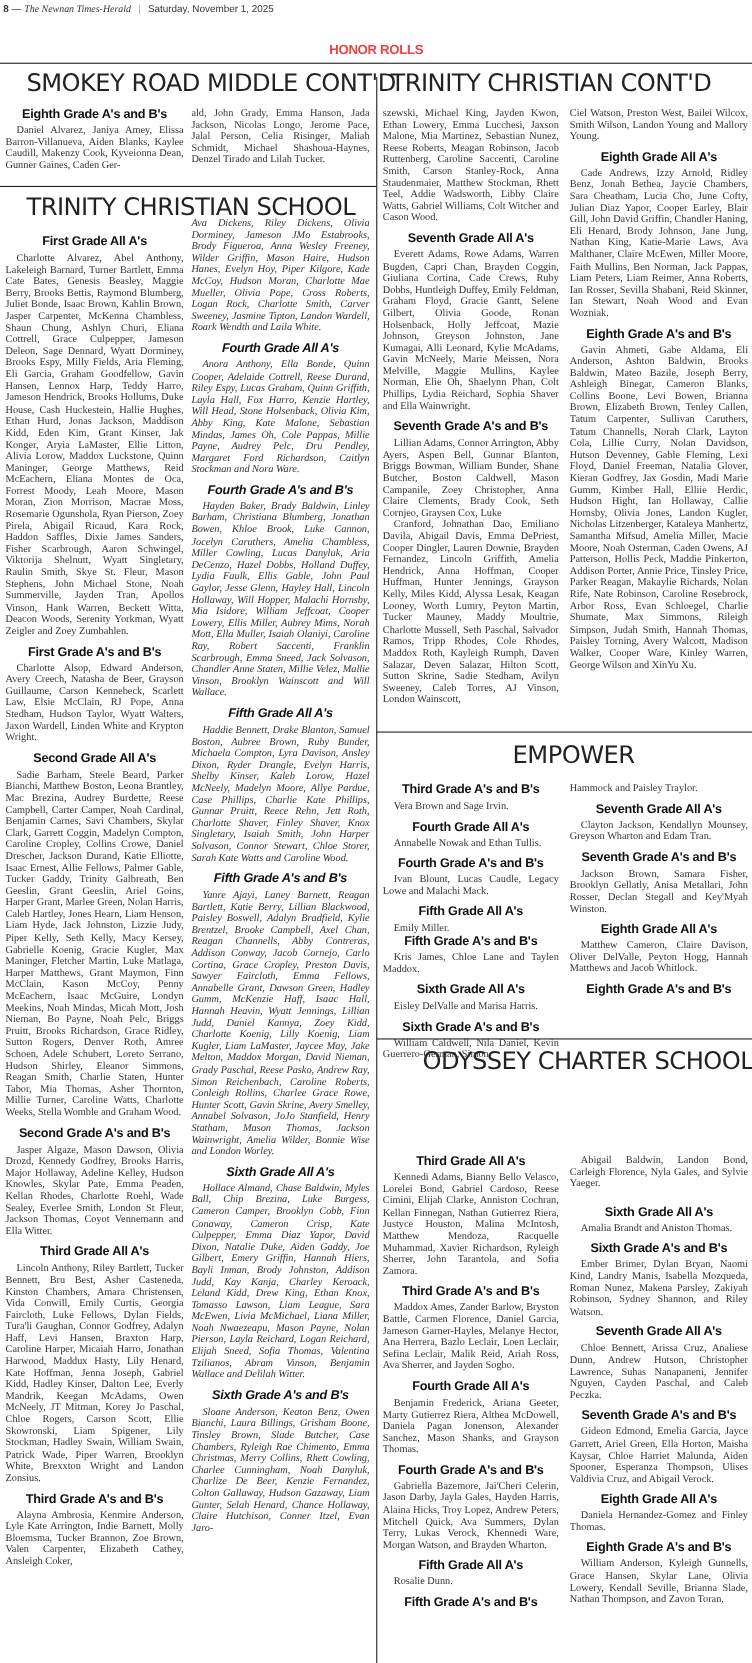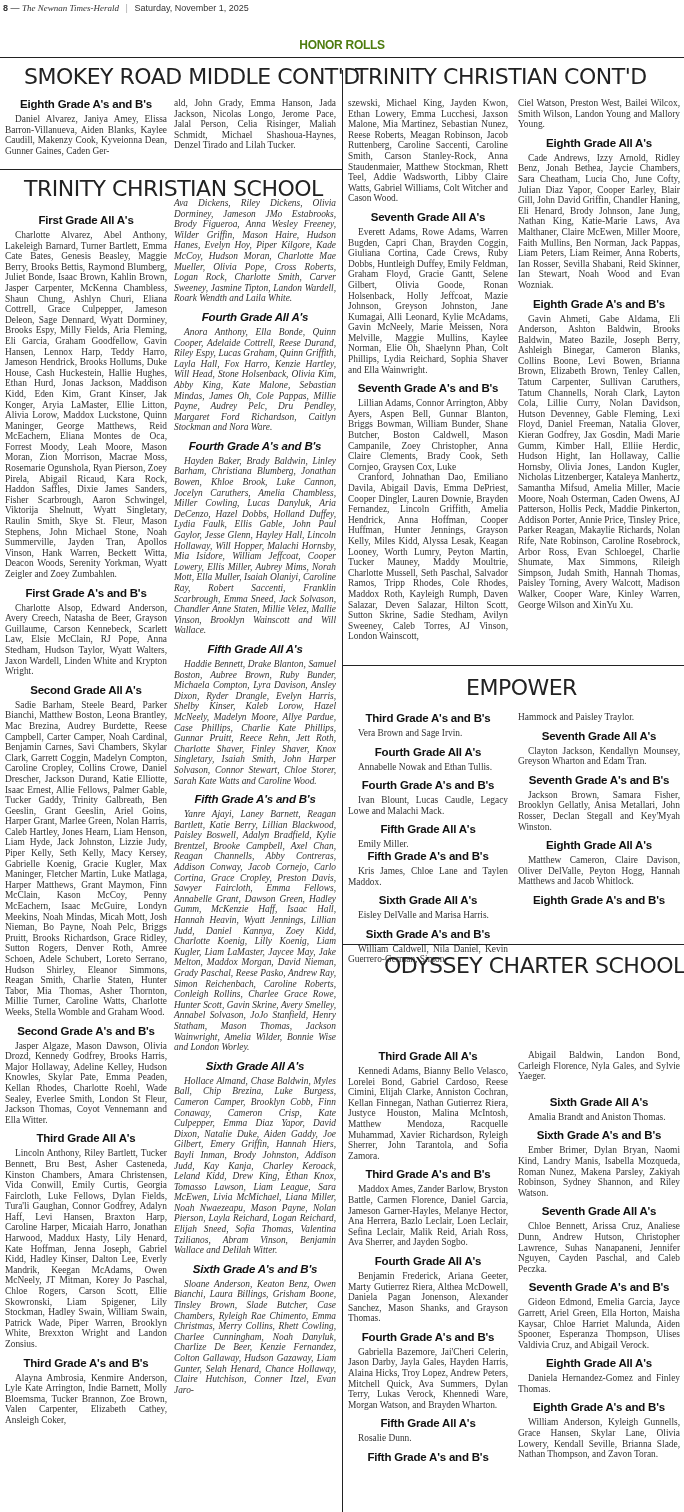--- a/index.html
+++ b/index.html
@@ -1,21 +1,21 @@
 <!DOCTYPE html>
 <html><head>
 <meta charset="utf-8">
 <style>
   html, body { margin:0; padding:0; background:#fff; }
   body { width:684px; height:1512px; position:relative; overflow:hidden; color:#222; }
   .folio { position:absolute; left:3px; top:3px; font-family:"Liberation Sans", sans-serif; font-size:9px; color:#333; white-space:nowrap; }
   .folio .pg { font-weight:bold; }
   .folio .paper { font-family:"Liberation Serif", serif; font-style:italic; }
   .folio .sep { color:#aaa; margin:0 4px; }
-  .section-label { position:absolute; top:38px; left:0; width:684px; text-align:center; font-family:"Liberation Sans", sans-serif; font-weight:bold; font-size:12px; color:#4d7c0f; letter-spacing:-0.3px; }
+  .section-label { position:absolute; top:38px; left:0; width:684px; text-align:center; font-family:"Liberation Sans", sans-serif; font-weight:bold; font-size:12px; color:#ef4444; letter-spacing:-0.3px; }
   .rule { position:absolute; background:#222; }
   .school-head { position:absolute; font-family:"DejaVu Sans", sans-serif; font-weight:normal; color:#222; white-space:nowrap; letter-spacing:-0.5px; }
   .col { position:absolute; font-family:"Liberation Serif", serif; font-size:9.4px; line-height:10.6px; color:#333; }
   .col h3 { font-family:"Liberation Sans", sans-serif; font-weight:bold; font-size:11.5px; line-height:13px; color:#111; text-align:center; margin:7px 0 3px 0; letter-spacing:-0.2px; }
   .col h3.first { margin-top:0; }
   .col p { margin:0; text-align:justify; text-indent:10px; }
   .col p.noindent { text-indent:0; }
 </style>
 </head>
 <body>

